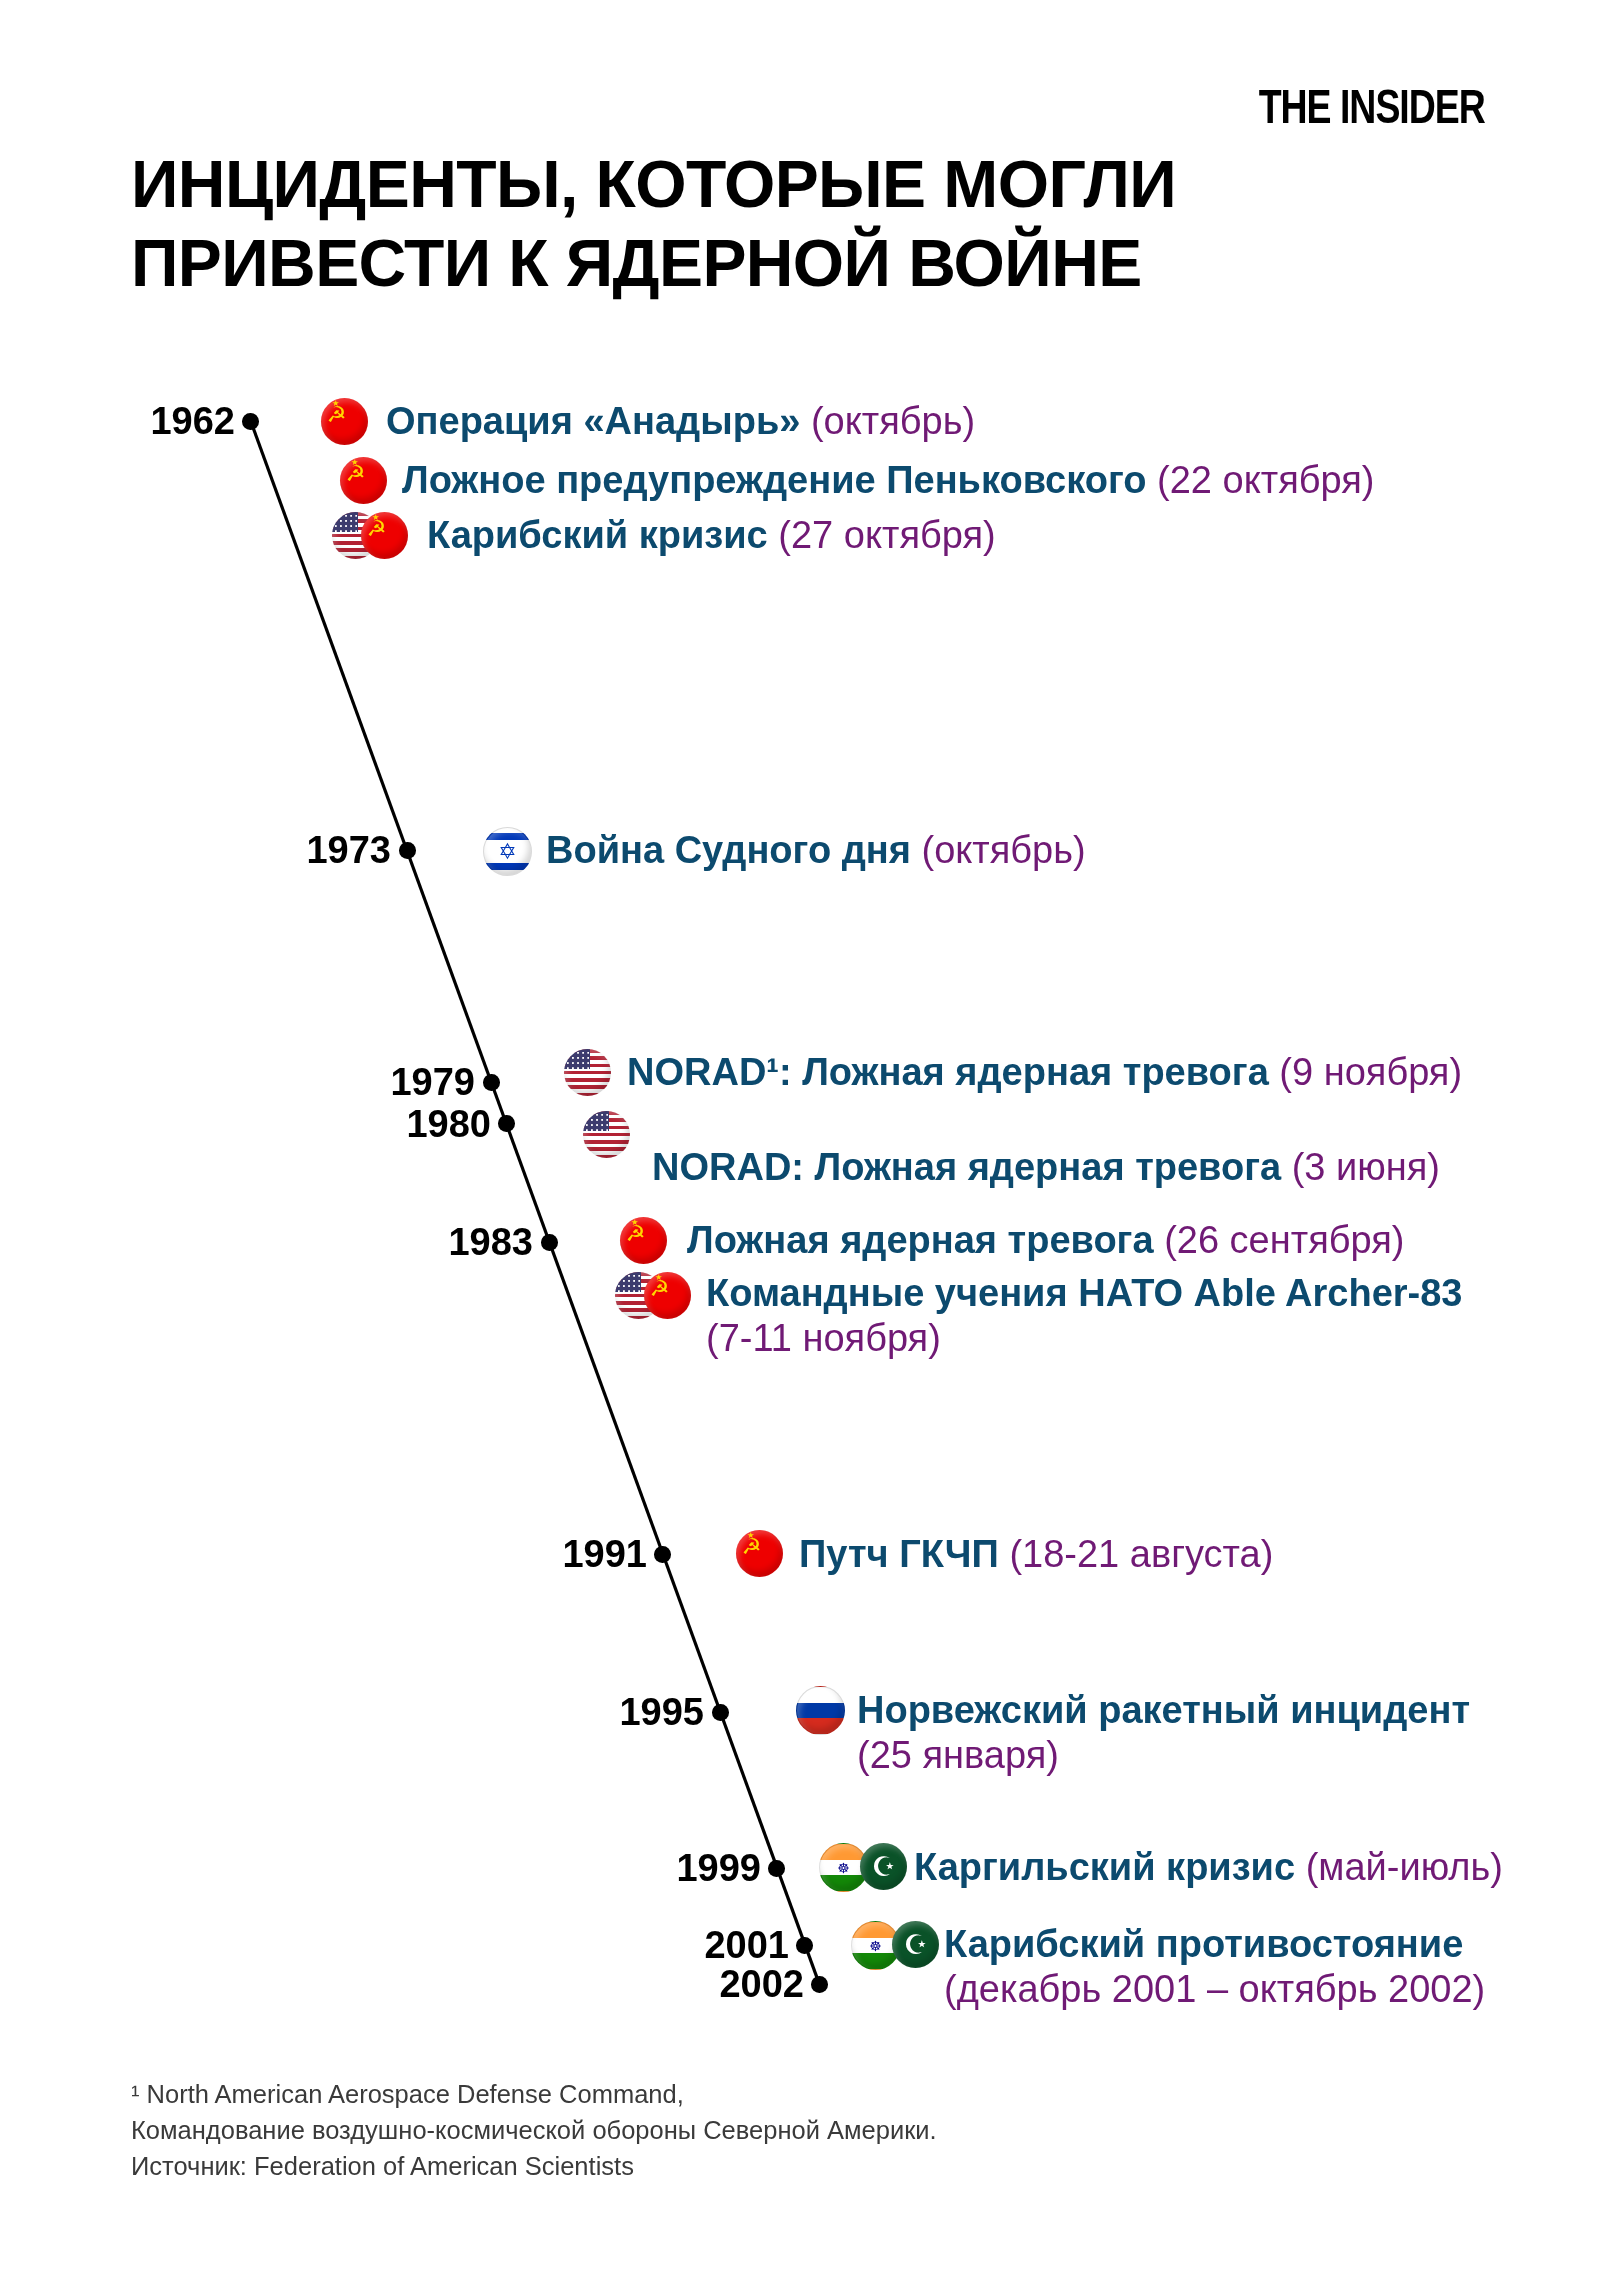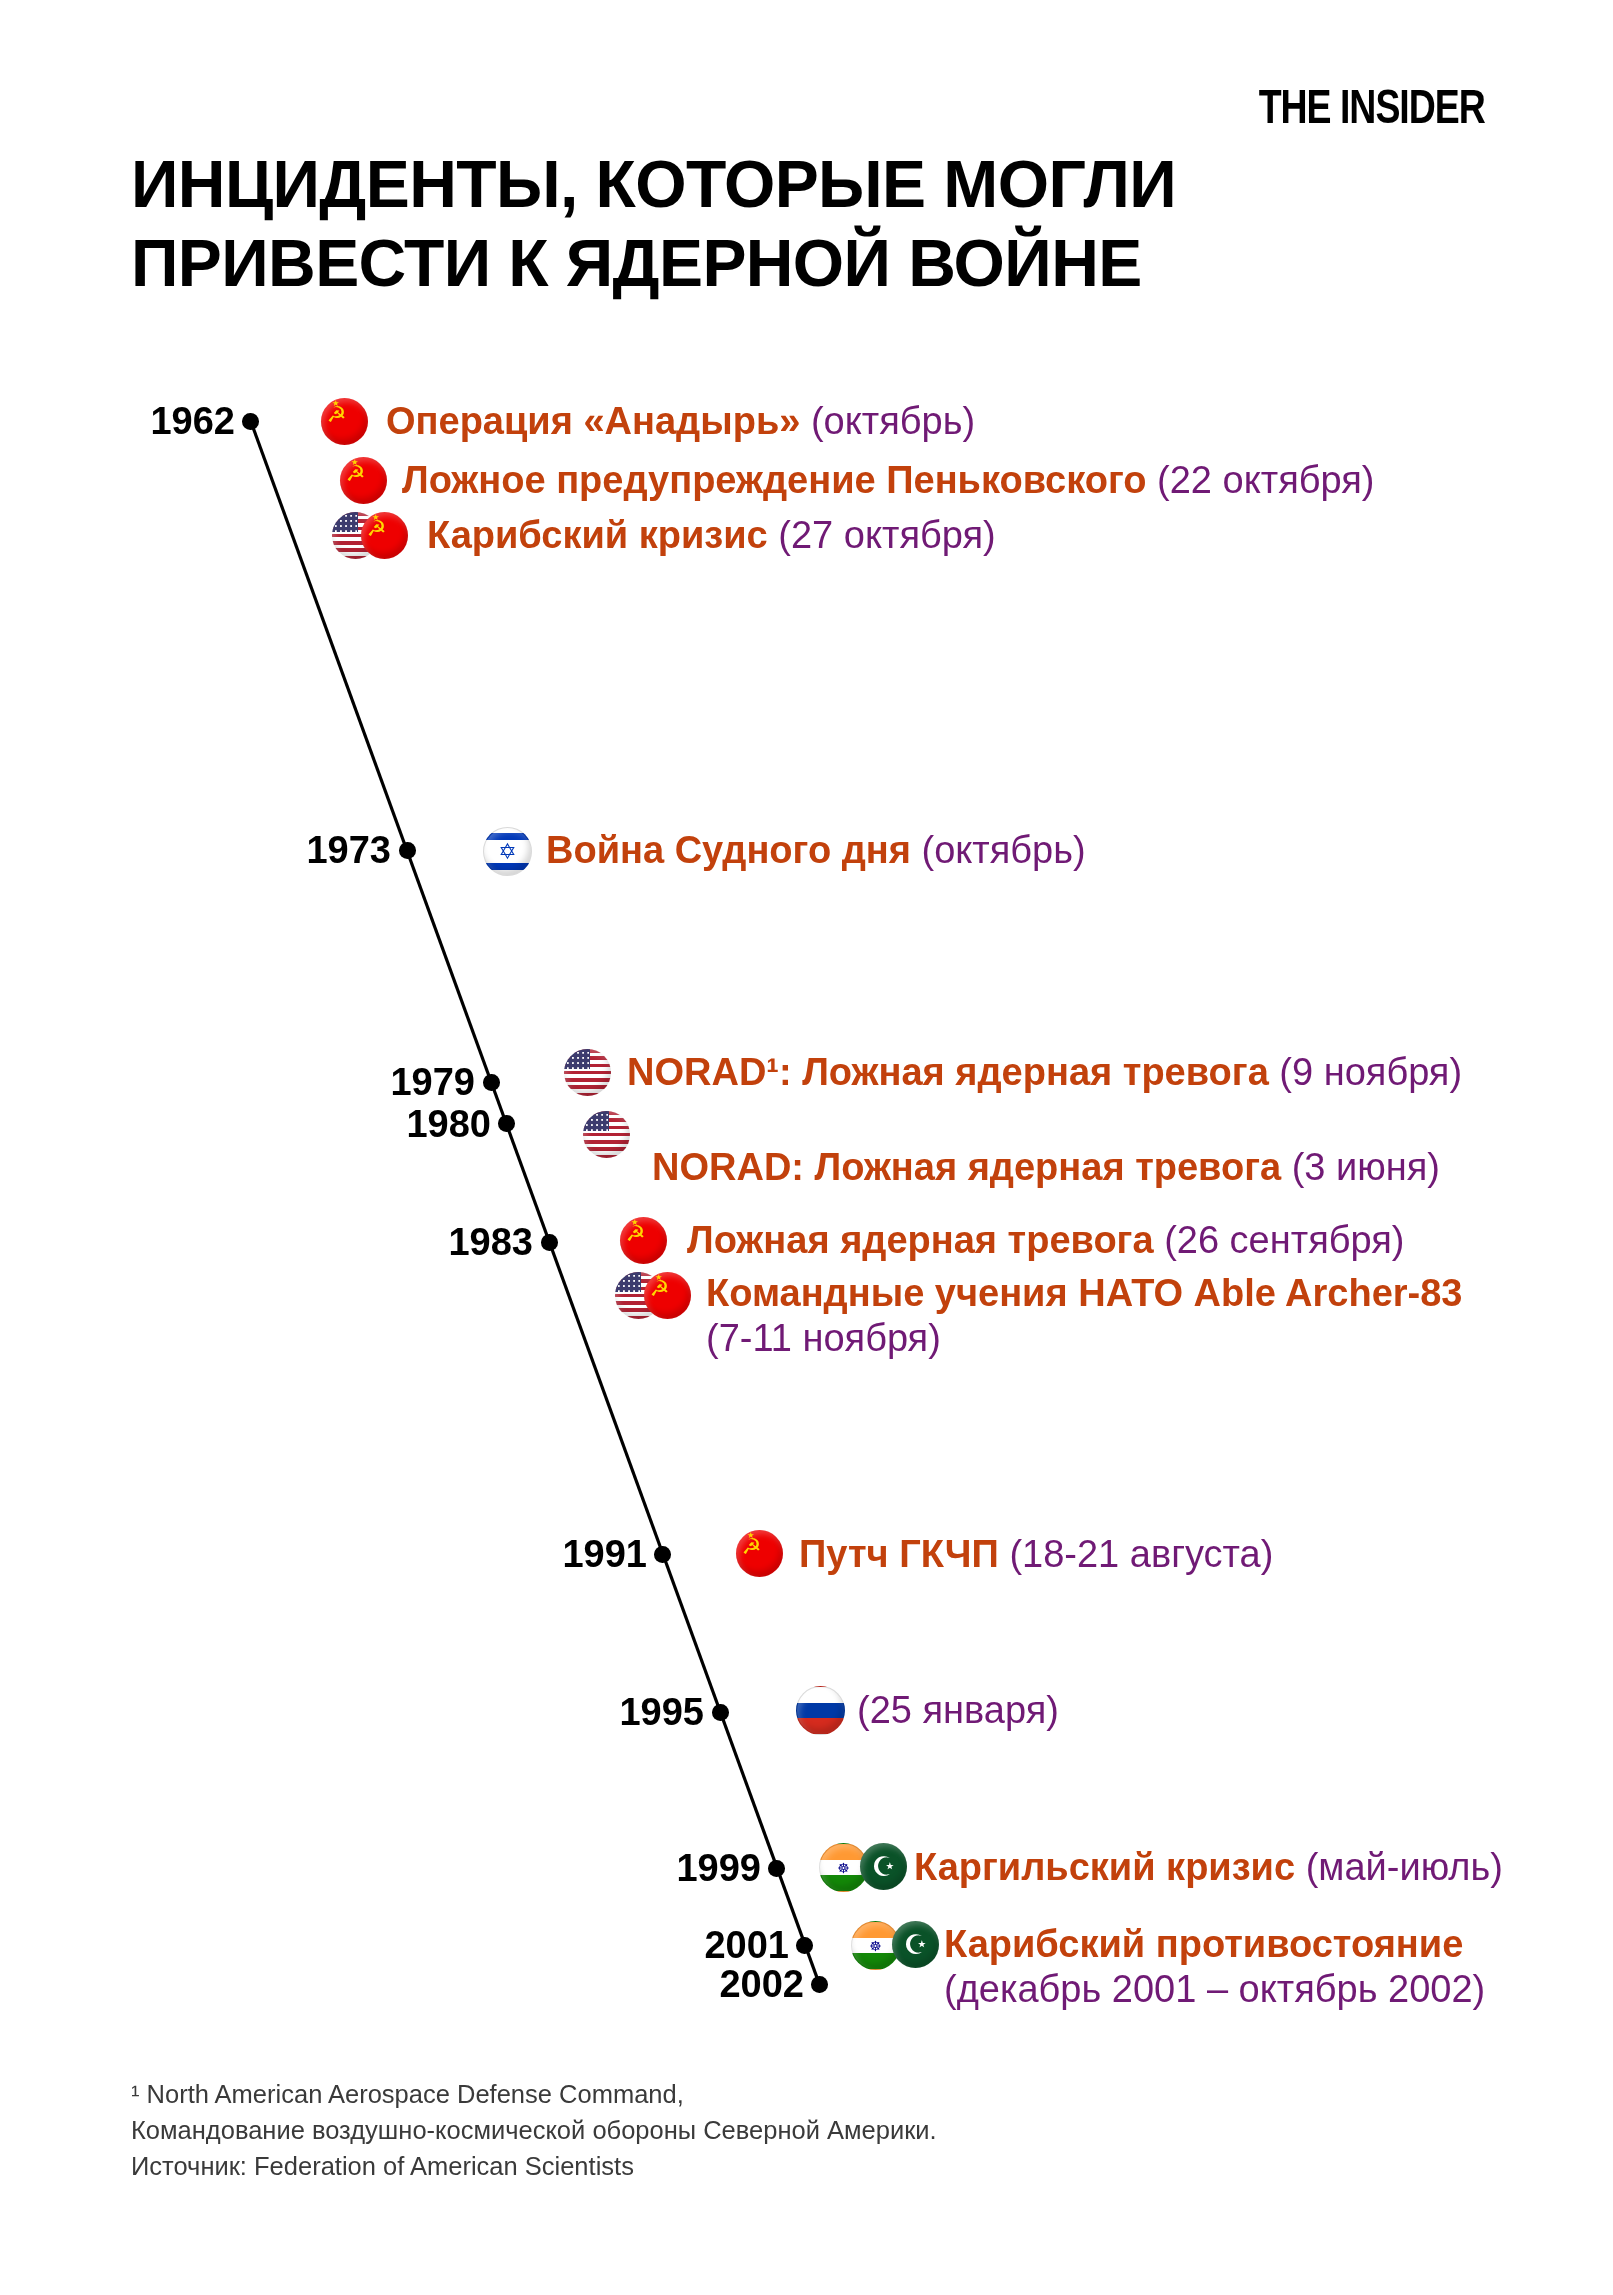--- a/index.html
+++ b/index.html
@@ -45,21 +45,21 @@
                border:0.6px solid rgba(0,0,0,.15);}
 
   .flag-india{background:linear-gradient(180deg,#ff9933 0 34%,#ffffff 34% 67%,#138808 67%);
               border:0.6px solid rgba(0,0,0,.12);}
   .flag-india::before{content:"☸";font-family:"DejaVu Sans",sans-serif;font-size:14px;line-height:1;color:#000088;}
 
   .flag-pakistan{background:#0a5228;}
   .flag-pakistan::before{content:"☪";font-family:"DejaVu Sans",sans-serif;font-size:27px;line-height:1;color:#ffffff;}
 
   .etext{position:absolute;font-size:38px;line-height:45px;white-space:nowrap;color:#000;}
-  .ename{font-weight:600;color:#c2410c;}
+  .ename{font-weight:600;color:#0c4a6e;}
   .edate{font-weight:400;color:#701a75;}
 
   .footer{position:absolute;left:131px;top:2076px;font-size:25.5px;line-height:36px;
           font-weight:400;color:#3a3a3a;}
 </style>
 </head>
 <body>
 
 <div id="canvas">
 
@@ -167,20 +167,21 @@
   </div>
   <div class="etext" style="left:799px;top:1532px;">
     <span class="ename">Путч ГКЧП</span>
     <span class="edate">(18-21 августа)</span>
   </div>
 
   <div class="flags" style="left:796px;top:1686px;">
     <div class="flag flag-russia"></div>
   </div>
   <div class="etext" style="left:857px;top:1688px;">
+    <div class="ename">Норвежский ракетный инцидент</div>
     <div class="edate">(25 января)</div>
   </div>
 
   <div class="flags tight" style="left:819px;top:1843px;">
     <div class="flag flag-india"></div>
     <div class="flag flag-pakistan"></div>
   </div>
   <div class="etext" style="left:914px;top:1845px;">
     <span class="ename">Каргильский кризис</span>
     <span class="edate">(май-июль)</span>

